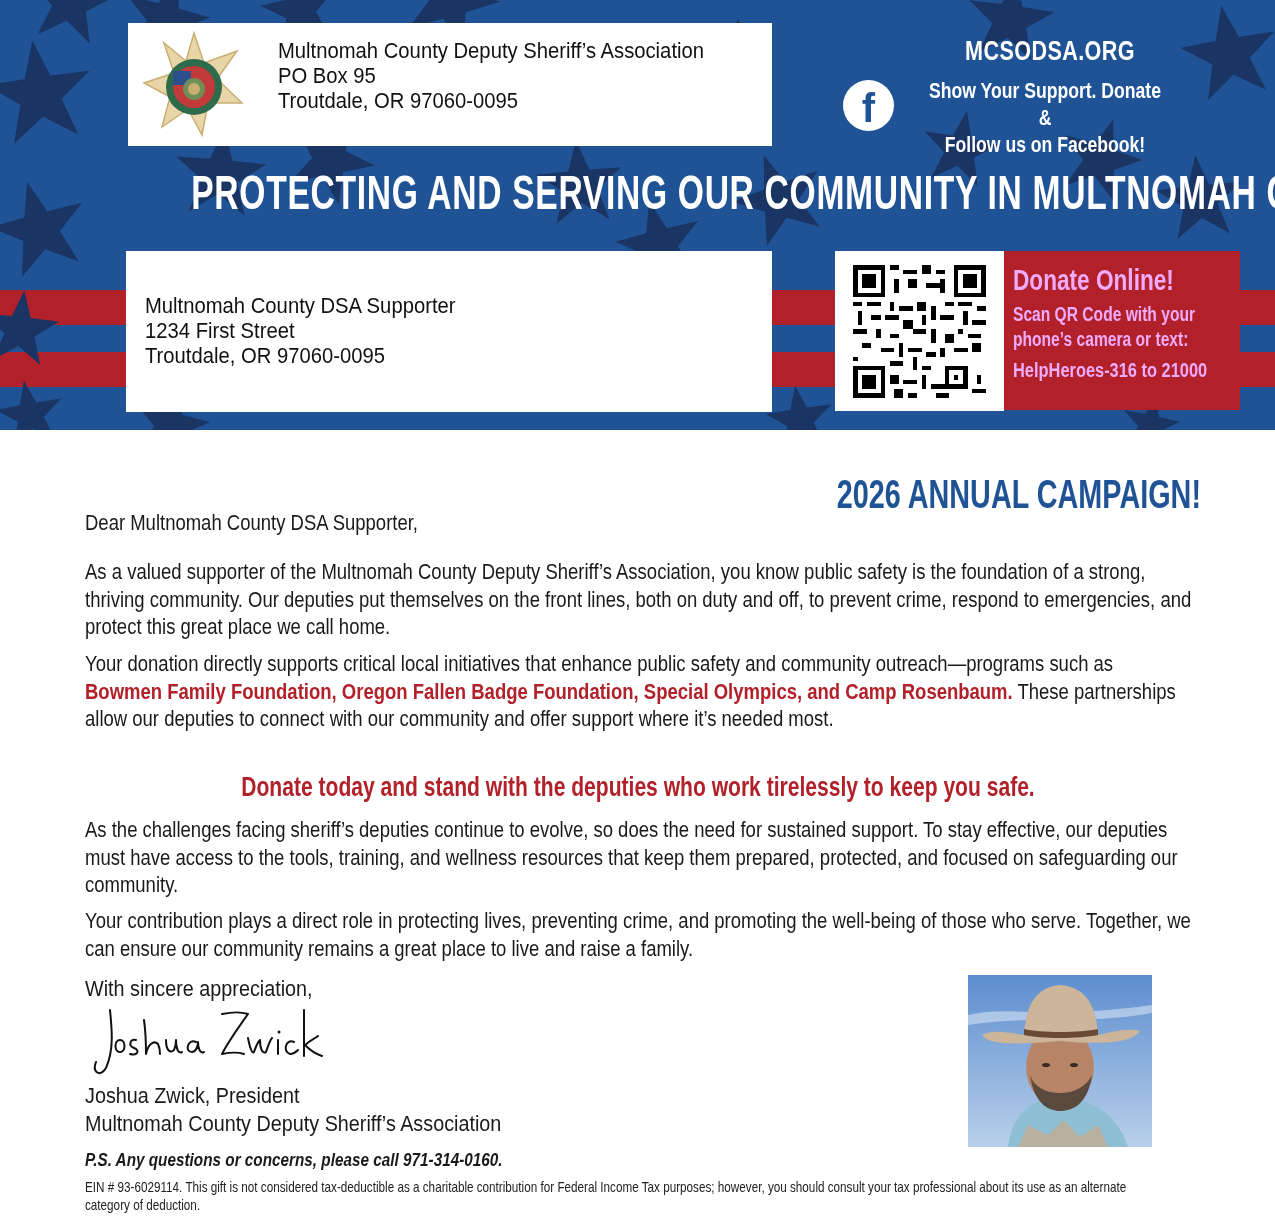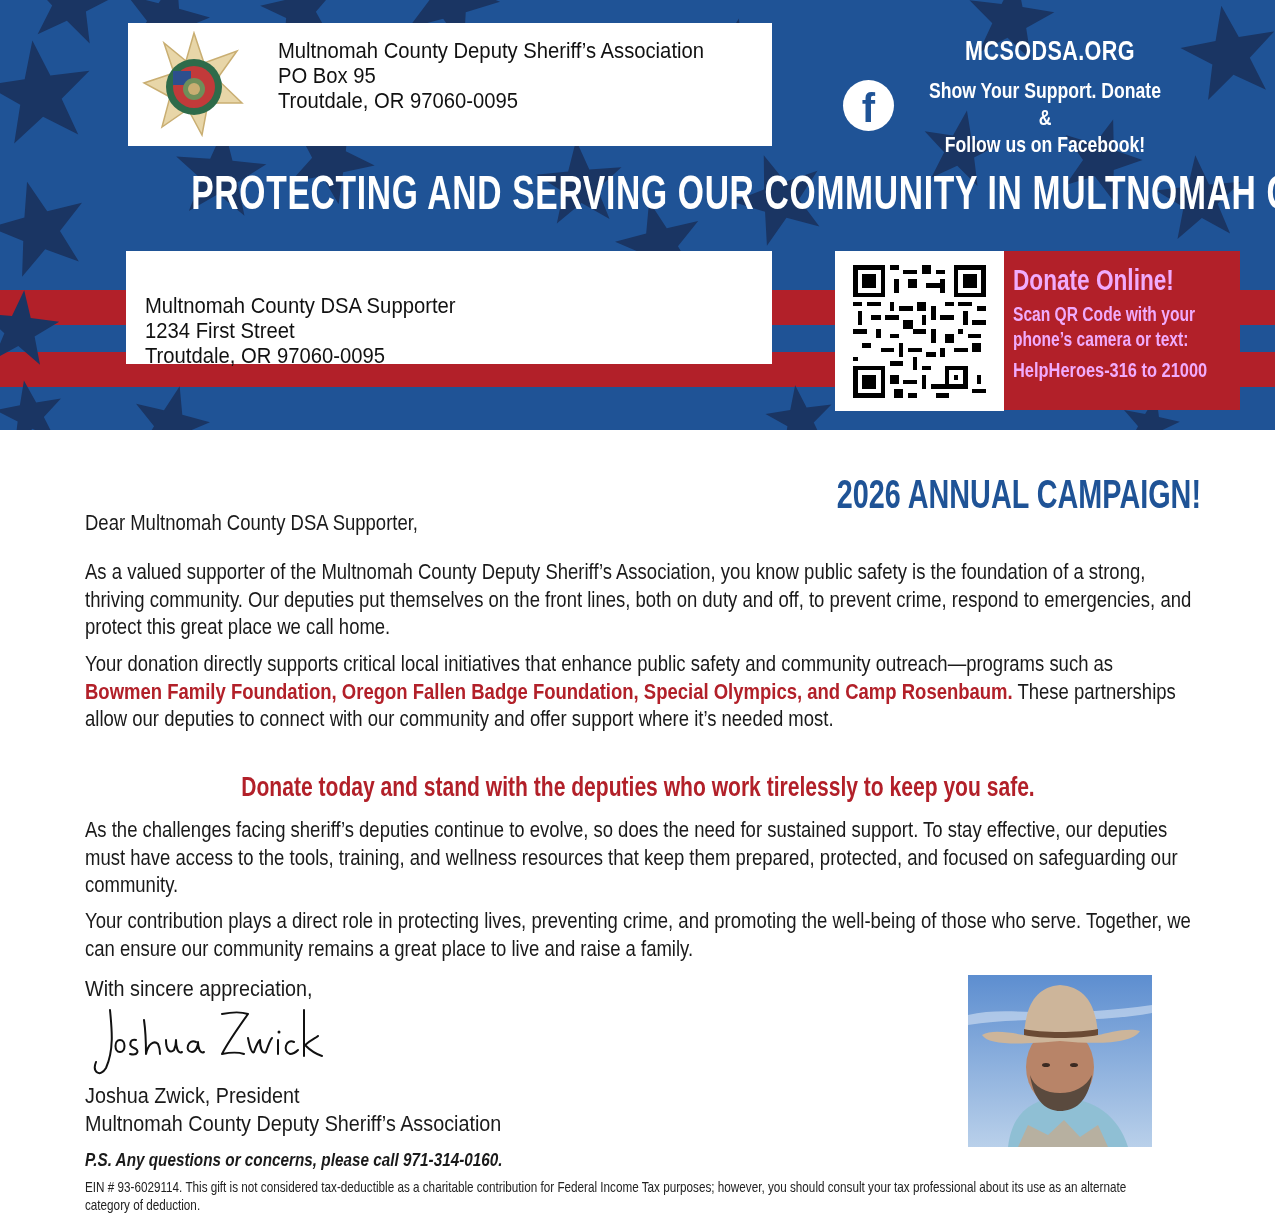--- a/index.html
+++ b/index.html
@@ -16,21 +16,21 @@
   .badge { position: absolute; left: 14px; top: 8px; width: 104px; height: 108px; }
   .return-text { position: absolute; left: 150px; top: 15px; font-size: 22px; line-height: 25px; color: #111; transform: scaleX(0.92); transform-origin: left top; white-space: nowrap; }
 
   .site { position: absolute; left: 935px; top: 36px; width: 230px; text-align: center; color: #fff; font-weight: bold; font-size: 27px; letter-spacing: 0.5px; transform: scaleX(0.8); }
   .fb-circle { position: absolute; left: 843px; top: 80px; width: 51px; height: 51px; border-radius: 50%; background: #fff; }
   .fb-f { position: absolute; left: 0; top: 4px; width: 51px; text-align: center; font-size: 40px; font-weight: bold; color: #1f5396; line-height: 48px; }
   .fb-text { position: absolute; left: 895px; top: 77px; width: 300px; text-align: center; color: #fff; font-weight: bold; font-size: 22px; line-height: 27px; transform: scaleX(0.8); }
 
   .headline { position: absolute; left: 0; top: 165px; width: 1275px; text-align: center; color: #fff; font-weight: bold; font-size: 48px; letter-spacing: 1px; white-space: nowrap; transform: scaleX(0.7); transform-origin: center top; }
 
-  .address-box { position: absolute; left: 126px; top: 251px; width: 646px; height: 113px; background: #fff; }
+  .address-box { position: absolute; left: 126px; top: 251px; width: 646px; height: 161px; background: #fff; }
   .address-text { position: absolute; left: 19px; top: 42px; font-size: 22px; line-height: 25px; color: #111; transform: scaleX(0.92); transform-origin: left top; white-space: nowrap; }
 
   .qr-box { position: absolute; left: 835px; top: 251px; width: 169px; height: 160px; background: #fff; }
   .qr { position: absolute; left: 18px; top: 14px; width: 133px; height: 133px; }
   .donate-box { position: absolute; left: 1004px; top: 251px; width: 236px; height: 159px; background: #b22029; color: #f0abfc; }
   .donate-title { position: absolute; left: 9px; top: 13px; font-size: 29px; font-weight: bold; white-space: nowrap; transform: scaleX(0.78); transform-origin: left top; }
   .donate-sub { position: absolute; left: 9px; top: 51px; font-size: 20px; font-weight: bold; line-height: 25px; white-space: nowrap; transform: scaleX(0.78); transform-origin: left top; }
   .donate-text { position: absolute; left: 9px; top: 108px; font-size: 20px; font-weight: bold; white-space: nowrap; transform: scaleX(0.82); transform-origin: left top; }
 
   .campaign { position: absolute; right: 74px; top: 472px; color: #1f5396; font-weight: bold; font-size: 40px; white-space: nowrap; transform: scaleX(0.72); transform-origin: right top; }

